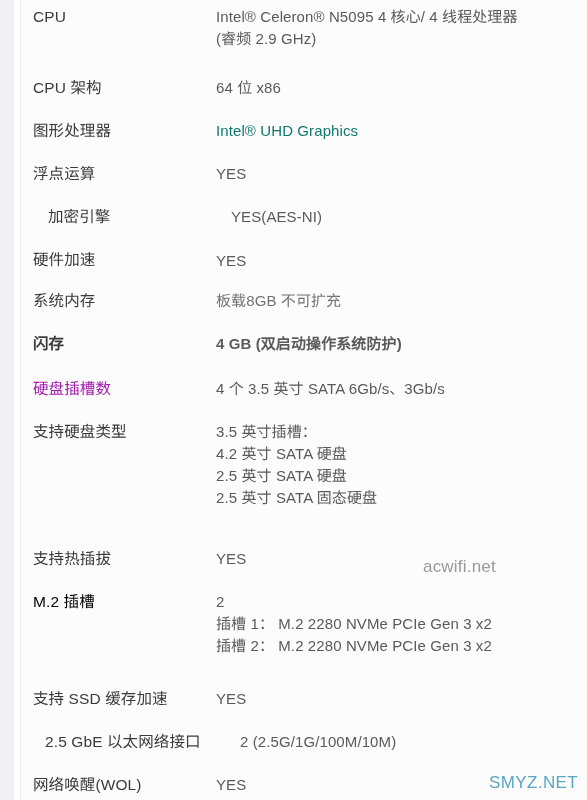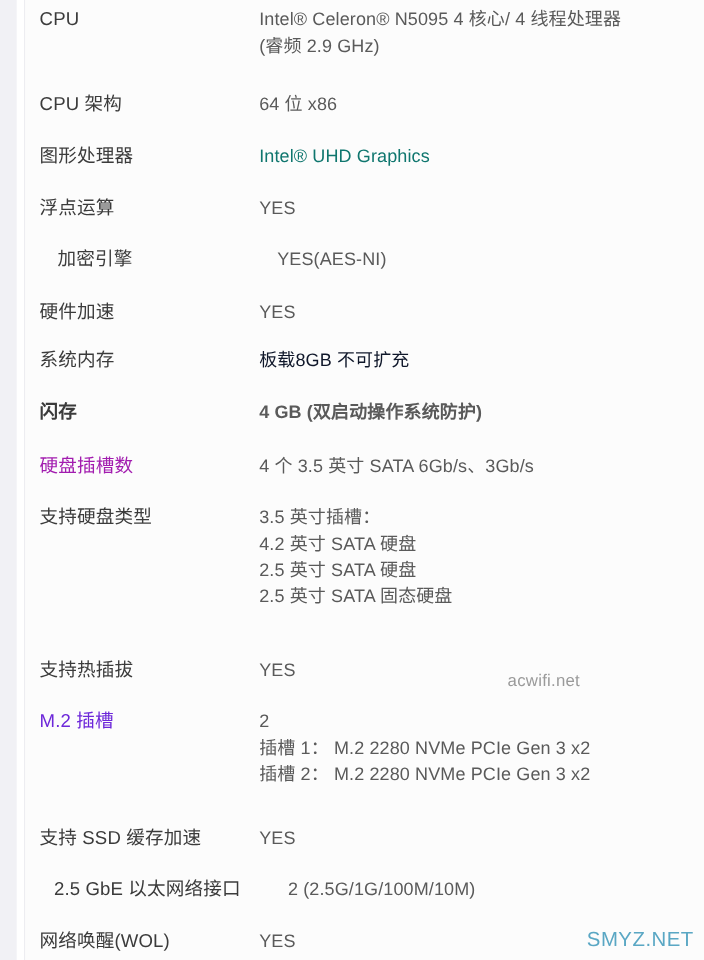--- a/index.html
+++ b/index.html
@@ -90,21 +90,21 @@
     display: block;
     white-space: nowrap;
   }
 
   
   .watermark-acwifi {
     position: absolute;
     left: 423px;
     top: 556px;
     color: #9a9a9a;
-    font-size: 14px;
+    font-size: 17px;
     line-height: 22px;
     letter-spacing: 0.2px;
     pointer-events: none;
   }
 
   .watermark-smyz {
     position: absolute;
     left: 489px;
     top: 772px;
     color: #5aa7c4;
@@ -157,21 +157,21 @@
         </div>
       </div>
       <div class="spec-row" style="position: absolute; left: 0px; top: 250px; width: 566px;">
         <div class="spec-label" style="color: rgb(59, 59, 59); font-family: Liberation Mono, monospace;">硬件加速</div>
         <div class="spec-value" style="color: rgb(90, 90, 90);">
           <span class="vline">YES</span>
         </div>
       </div>
       <div class="spec-row" style="position: absolute; left: 0px; top: 290px; width: 566px;">
         <div class="spec-label" style="color: rgb(59, 59, 59);">系统内存</div>
-        <div class="spec-value" style="color: #0f172a;">
+        <div class="spec-value" style="color: #737373;">
           <span class="vline">板载8GB  不可扩充</span>
         </div>
       </div>
       <div class="spec-row" style="position: absolute; left: 0px; top: 333px; width: 566px; font-weight: bold;">
         <div class="spec-label" style="color: rgb(59, 59, 59);">闪存</div>
         <div class="spec-value" style="color: rgb(90, 90, 90);">
           <span class="vline">4 GB (双启动操作系统防护)</span>
         </div>
       </div>
       <div class="spec-row" style="position: absolute; left: 0px; top: 378px; width: 566px;">
@@ -189,21 +189,21 @@
           <span class="vline">2.5 英寸 SATA 固态硬盘</span>
         </div>
       </div>
       <div class="spec-row" style="position: absolute; left: 0px; top: 548px; width: 566px;">
         <div class="spec-label" style="color: rgb(59, 59, 59);">支持热插拔</div>
         <div class="spec-value" style="color: rgb(90, 90, 90);">
           <span class="vline">YES</span>
         </div>
       </div>
       <div class="spec-row" style="position: absolute; left: 0px; top: 591px; width: 566px;">
-        <div class="spec-label" style="color: #6d28d9;">M.2 插槽</div>
+        <div class="spec-label" style="color: #000000;">M.2 插槽</div>
         <div class="spec-value" style="color: rgb(90, 90, 90);">
           <span class="vline">2</span>
           <span class="vline">插槽 1： M.2 2280 NVMe PCIe Gen 3 x2</span>
           <span class="vline">插槽 2： M.2 2280 NVMe PCIe Gen 3 x2</span>
         </div>
       </div>
       <div class="spec-row" style="position: absolute; left: 0px; top: 688px; width: 566px;">
         <div class="spec-label" style="color: rgb(59, 59, 59);">支持 SSD 缓存加速</div>
         <div class="spec-value" style="color: rgb(90, 90, 90);">
           <span class="vline">YES</span>

